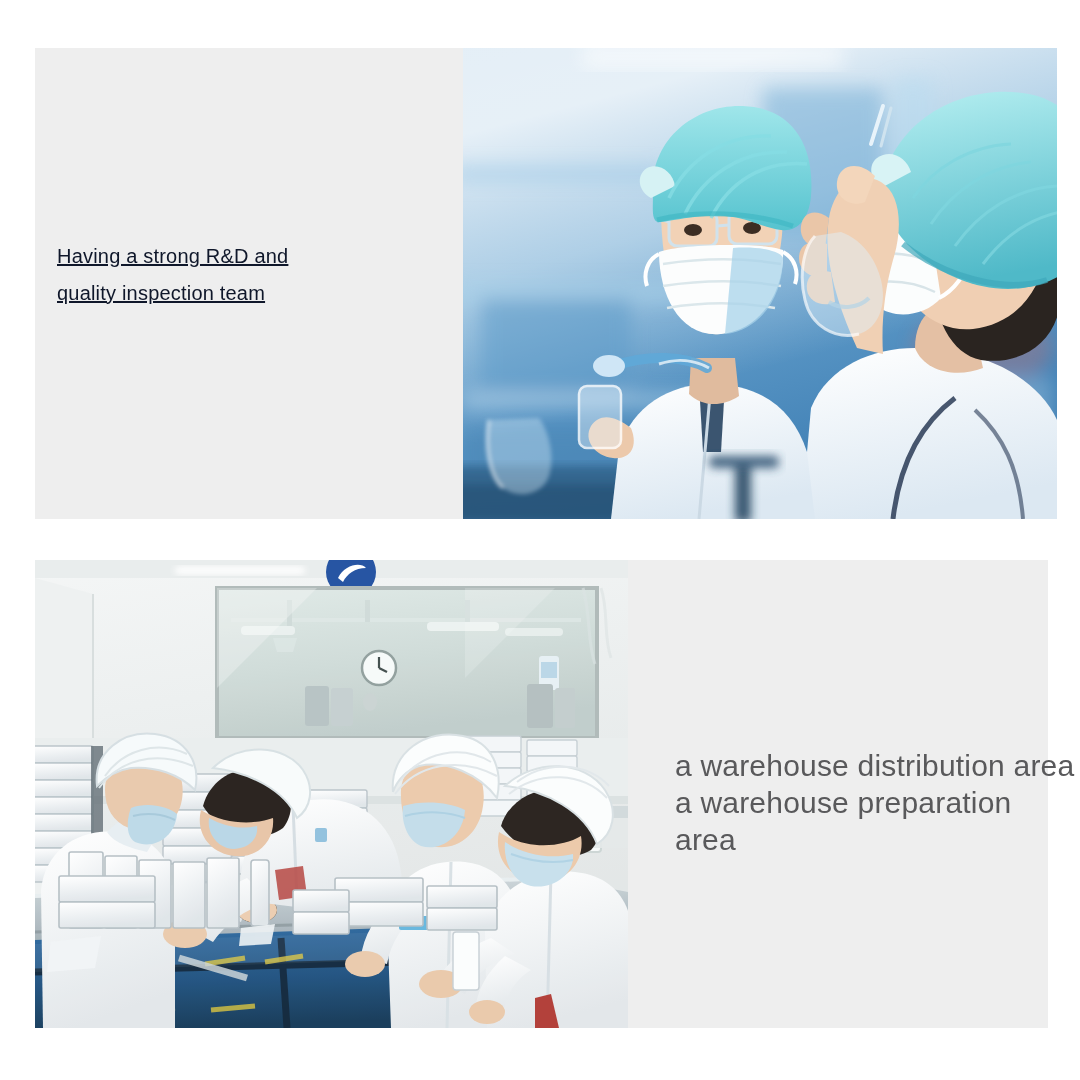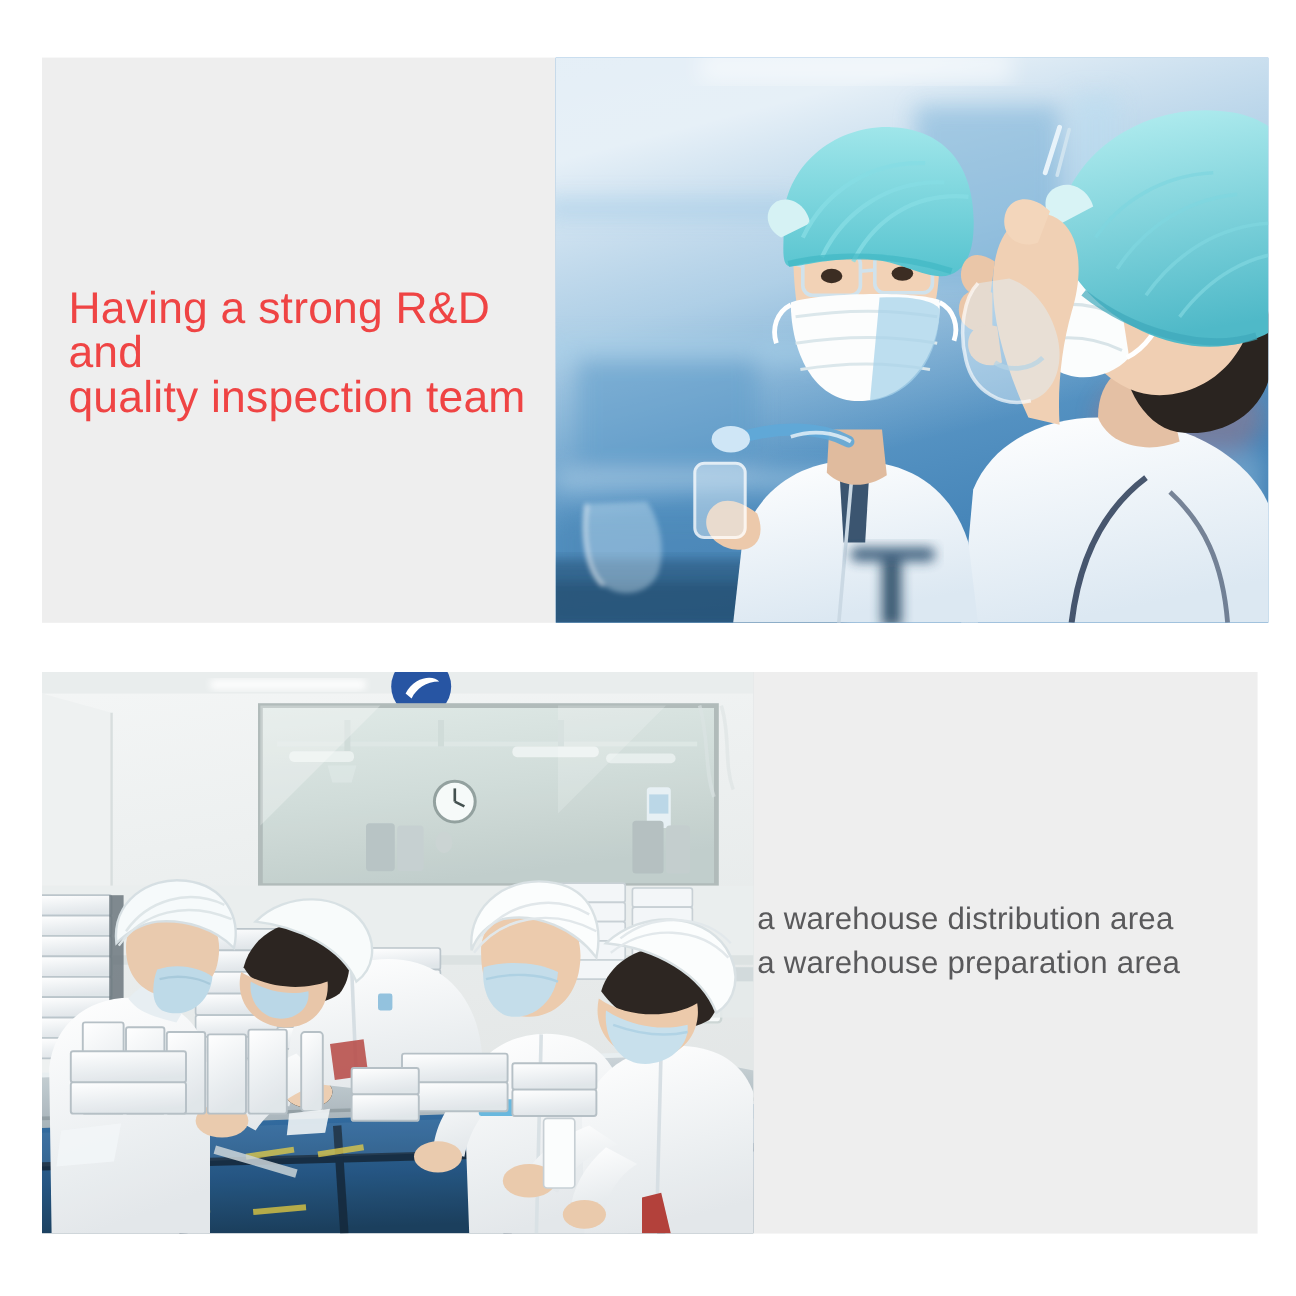--- a/index.html
+++ b/index.html
@@ -35,25 +35,26 @@
     top: 0;
     width: 428px;
     height: 471px;
     background: #eeeeee;
   }
   .caption-top {
     position: absolute;
     left: 22px;
     top: 190px;
     width: 400px;
-    color: #ef4444;
-    font-size: 37px;
+    color: #0f172a;
+    font-size: 20px;
     line-height: 37px;
     letter-spacing: 0.2px;
     white-space: pre-line;
+    text-decoration: underline;
   }
 
   .photo-lab {
     position: absolute;
     left: 428px;
     top: 0;
     width: 594px;
     height: 471px;
     overflow: hidden;
     background: #8fb9dd;
@@ -70,25 +71,25 @@
   .panel-gray-bottom {
     position: absolute;
     left: 0;
     top: 0;
     width: 1013px;
     height: 468px;
     background: #eeeeee;
   }
   .caption-bottom {
     position: absolute;
-    left: 596px;
+    left: 640px;
     top: 187px;
     width: 400px;
     color: #59595b;
-    font-size: 26px;
+    font-size: 30px;
     line-height: 37px;
     letter-spacing: 0.2px;
     white-space: pre-line;
   }
   .photo-warehouse {
     position: absolute;
     left: 0;
     top: 0;
     width: 593px;
     height: 468px;

